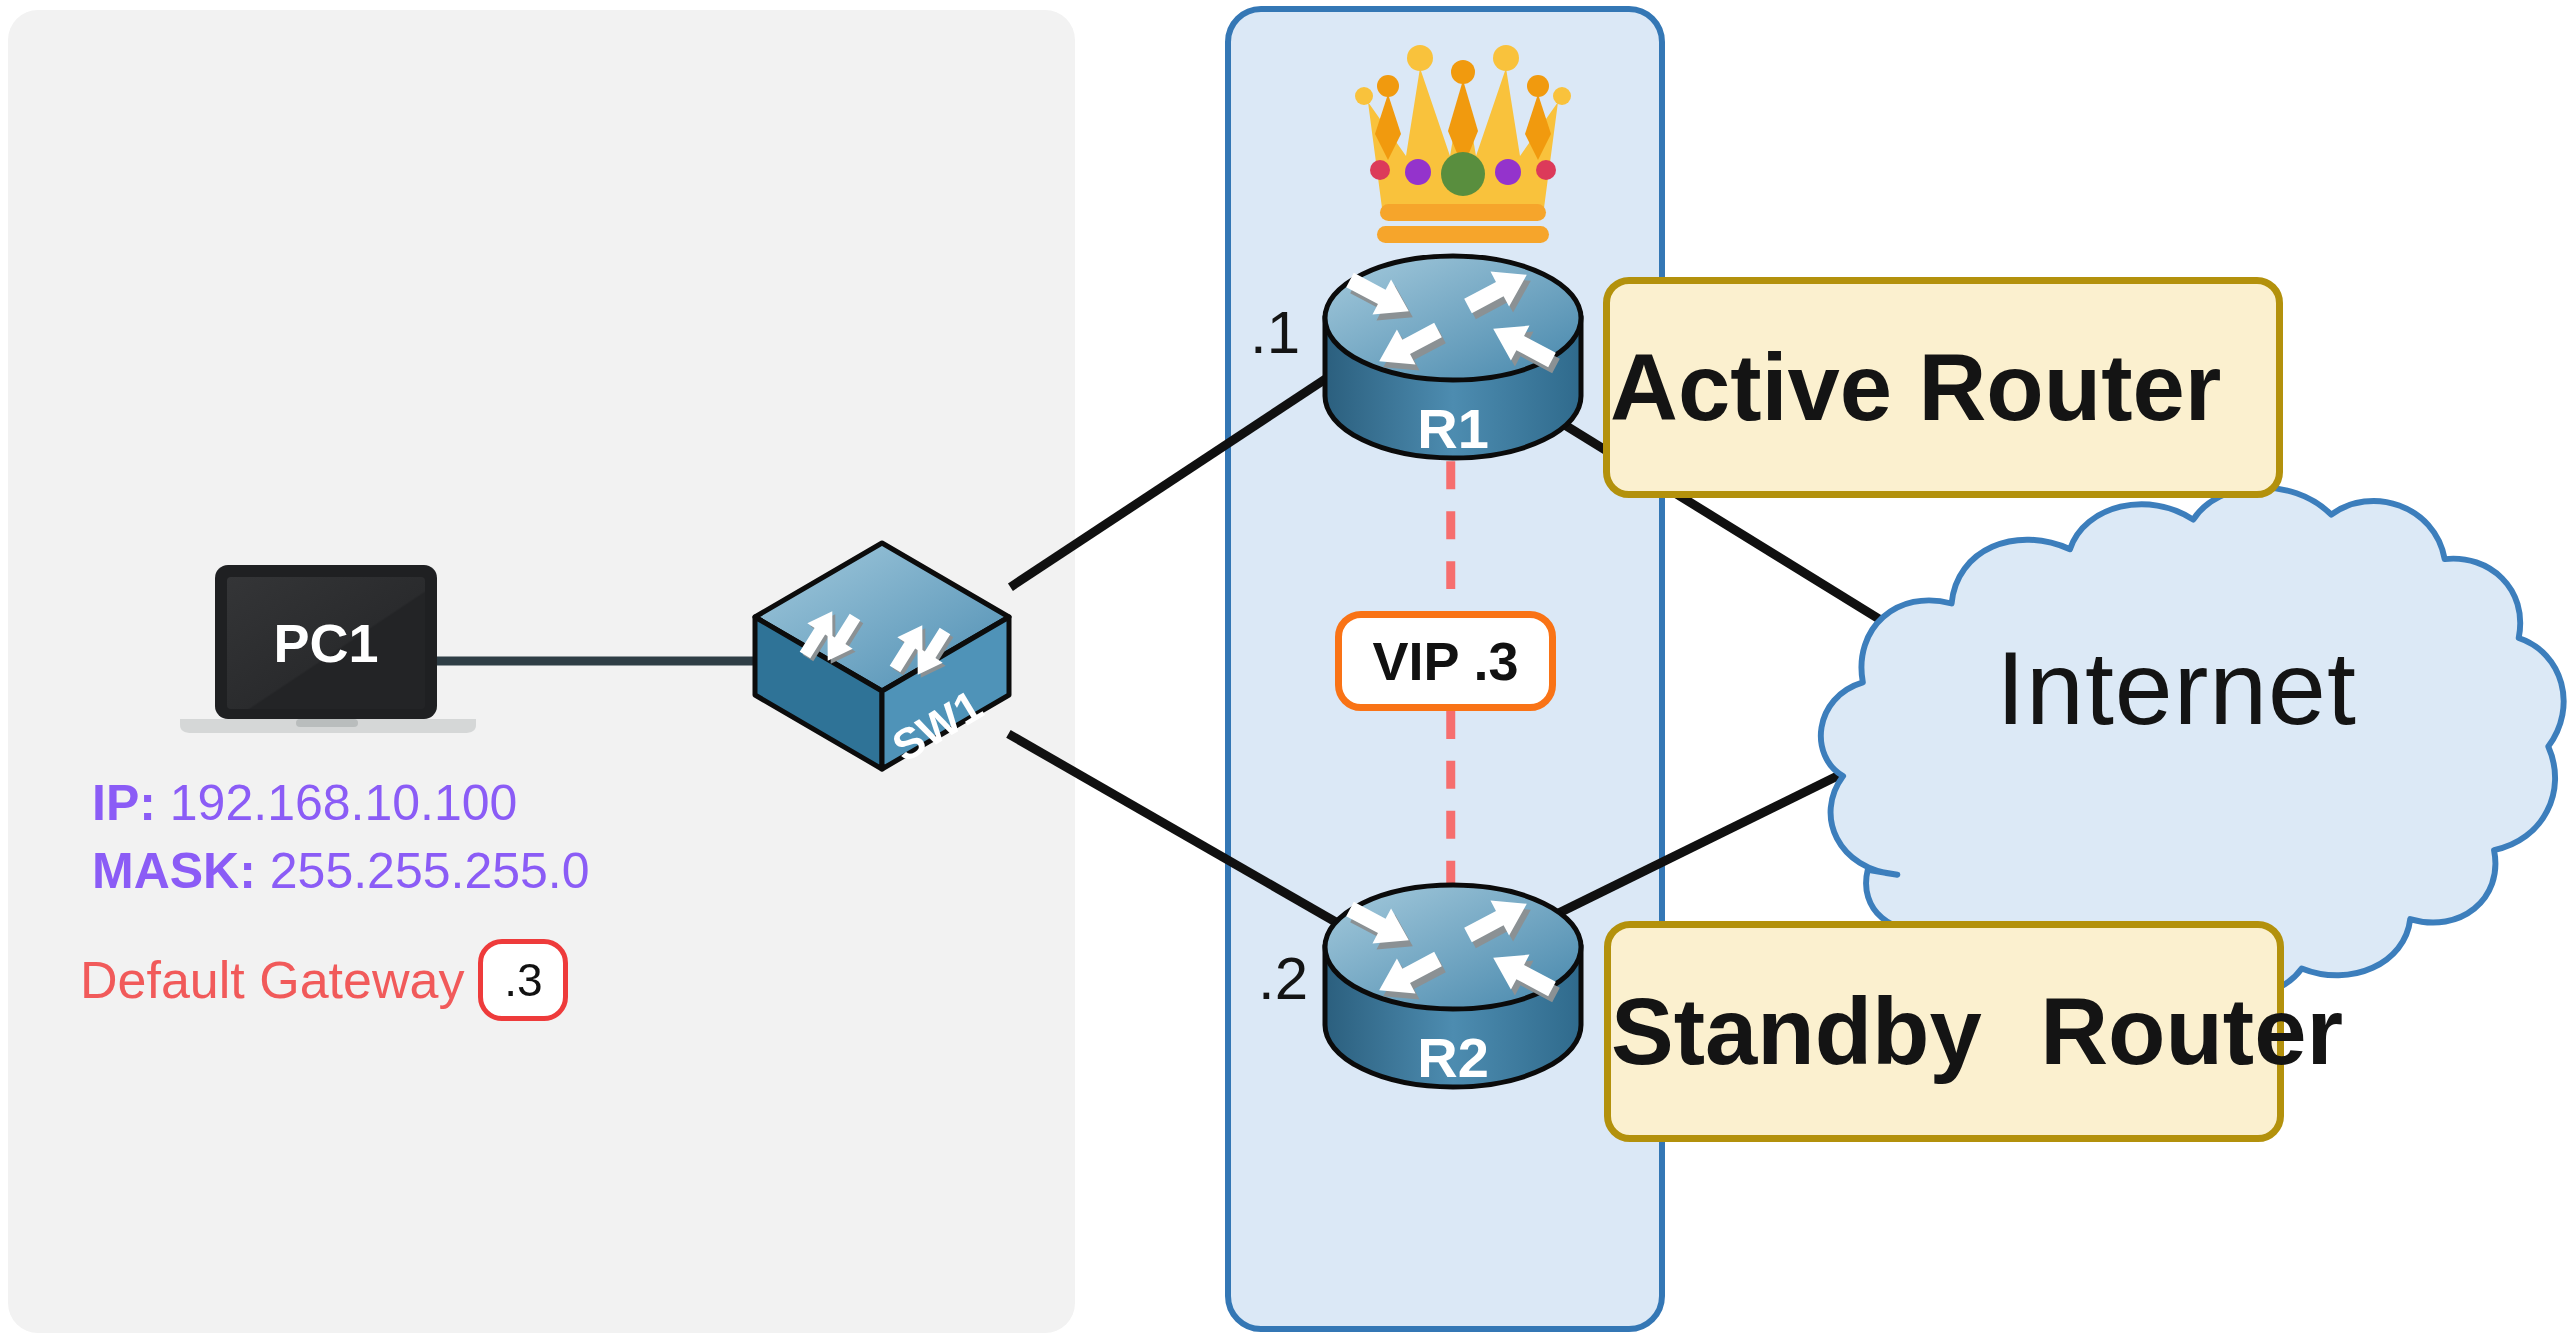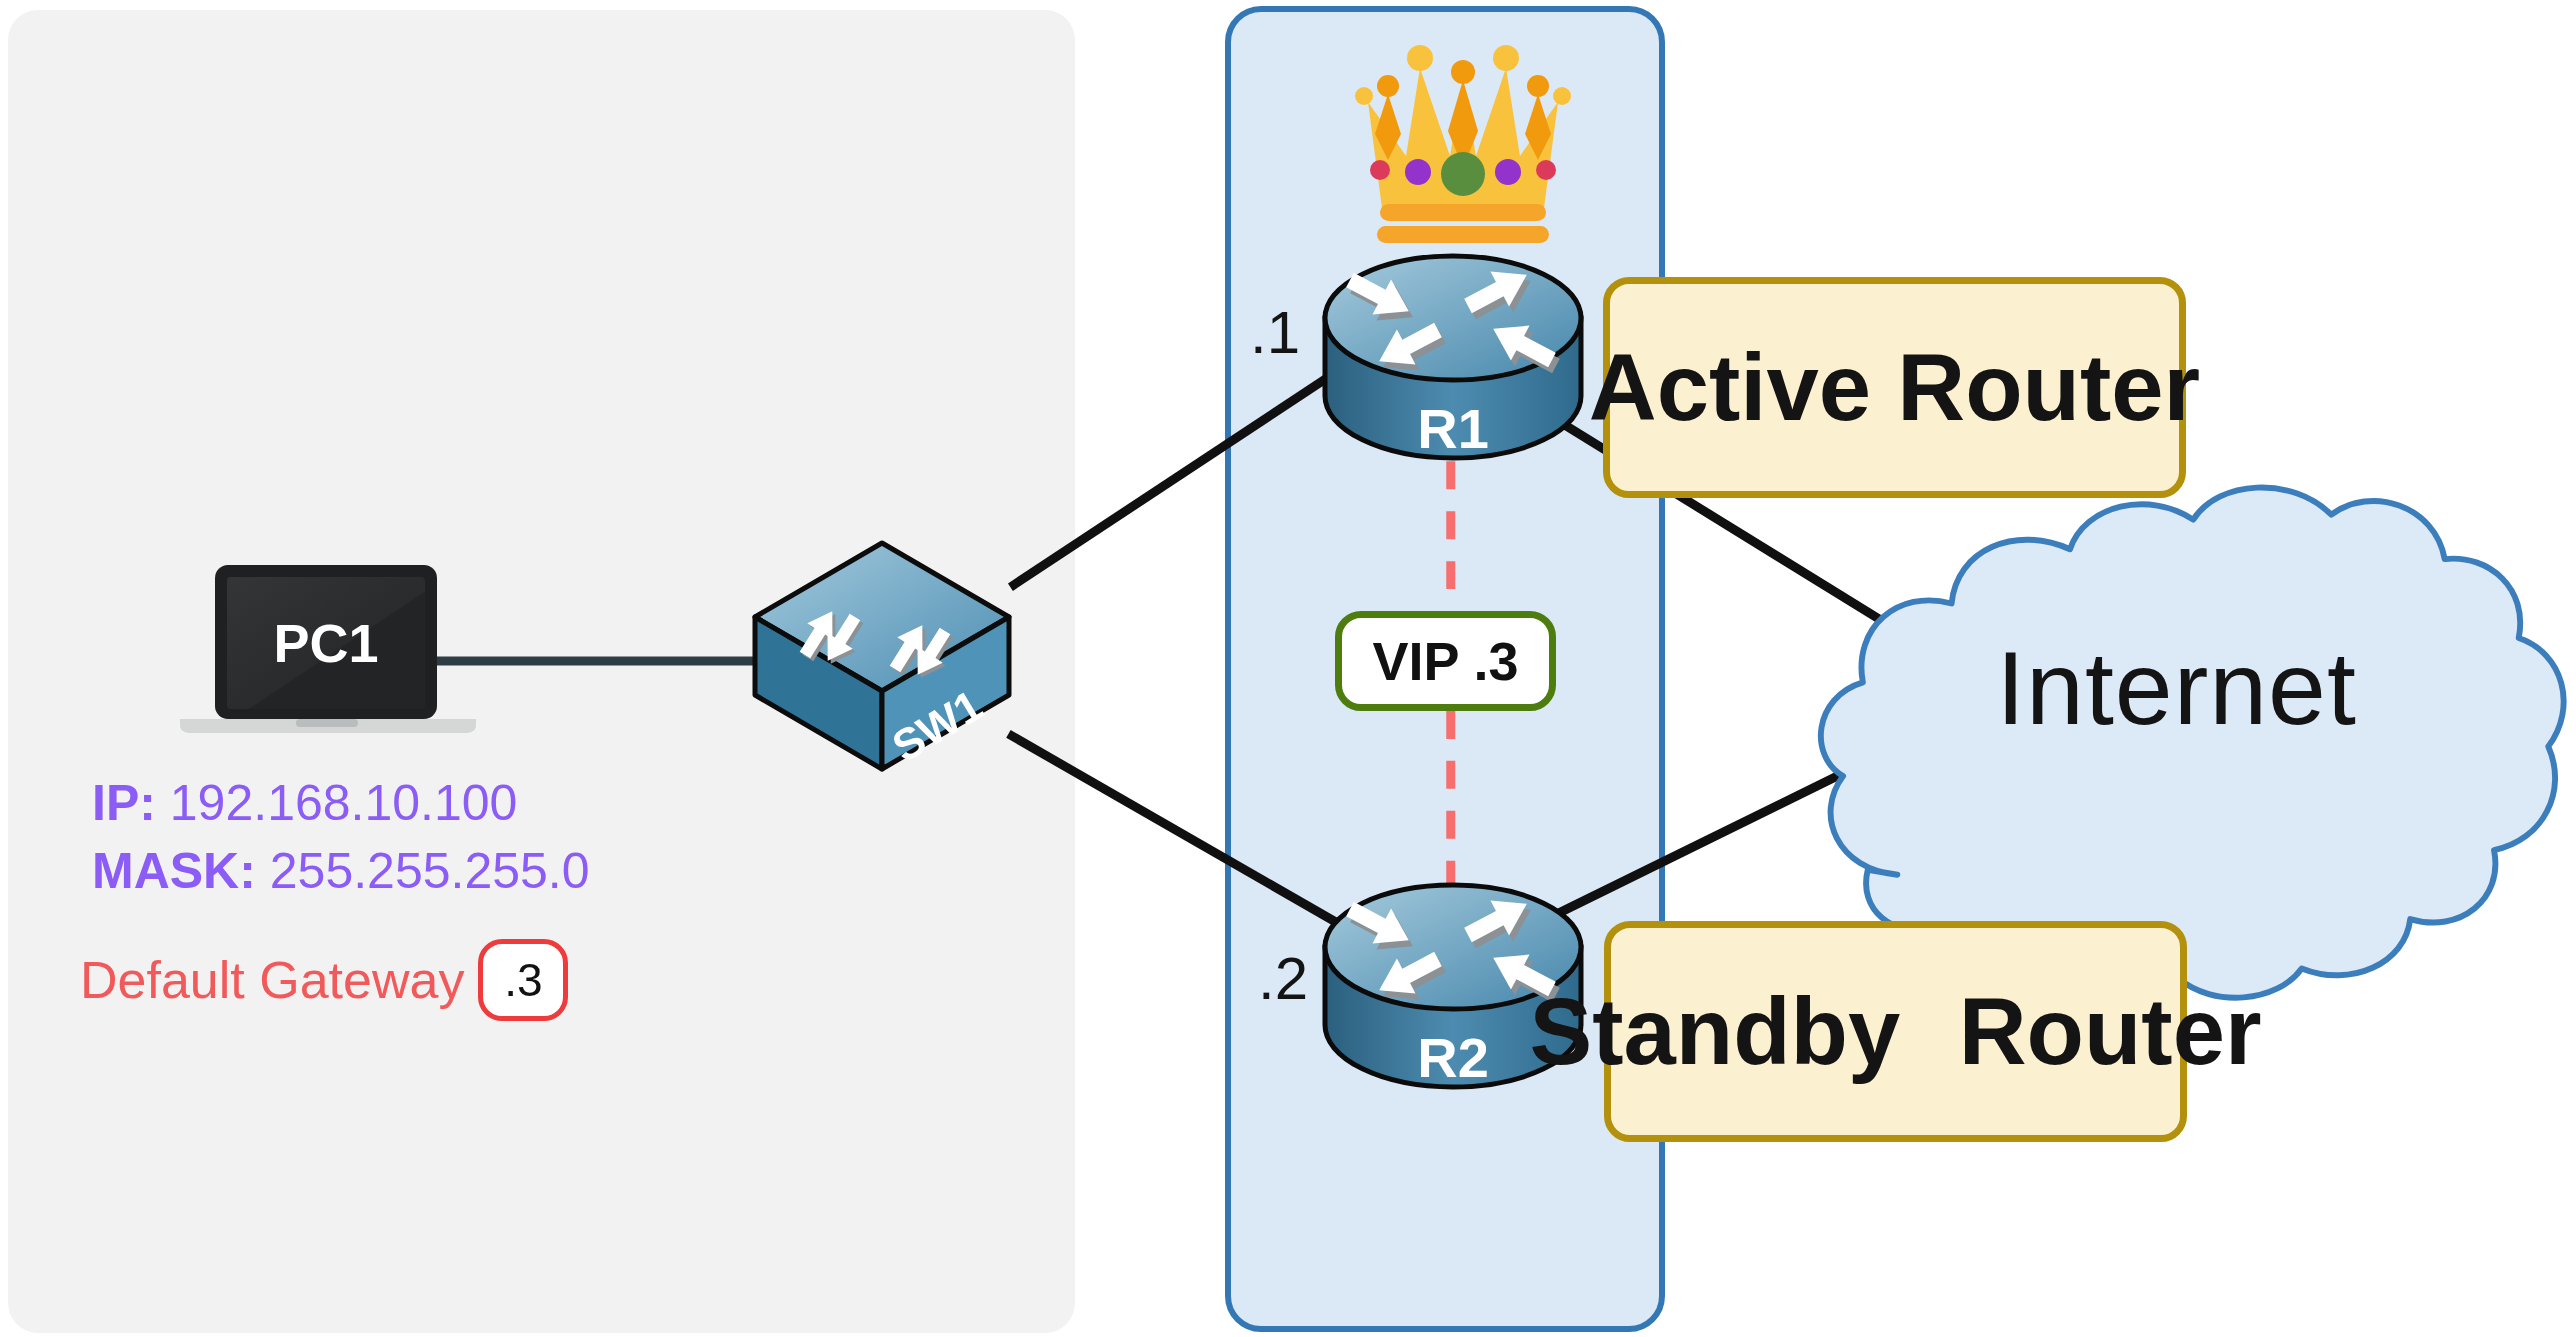--- a/index.html
+++ b/index.html
@@ -10,30 +10,30 @@
   .lan-panel{left:8px;top:10px;width:1067px;height:1323px;background:#f2f2f2;border-radius:30px;}
   .hsrp-panel{left:1225px;top:6px;width:440px;height:1326px;background:#dbe8f6;
               border:6px solid #3477b5;border-radius:36px;box-sizing:border-box;}
 
   svg.wires{left:0;top:0;width:2576px;height:1338px;}
 
   .iface{width:90px;text-align:center;font-size:60px;line-height:1;color:#141414;}
   .iface-r1{left:1230px;top:303px;}
   .iface-r2{left:1238px;top:949px;}
 
-  .role-box{width:583px;height:221px;background:#fbf0cf;border:7px solid #b3910c;border-radius:26px;
-            box-sizing:border-box;display:flex;align-items:center;justify-content:center;
+  .role-box{width:680px;height:221px;background:#fbf0cf;border:7px solid #b3910c;border-radius:26px;
+            box-sizing:border-box;display:flex;align-items:center;
             font-size:94px;color:#141414;white-space:nowrap;}
   .role-box .b{font-weight:700;}
   .role-box .r{font-weight:700;margin-left:0.28em;}
   .role-active{left:1603px;top:277px;}
   .role-standby{left:1604px;top:921px;gap:32px;}
 
   .vip-box{left:1335px;top:611px;width:221px;height:100px;background:#ffffff;
-           border:7px solid #4d7c0f;border-radius:26px;box-sizing:border-box;
+           border:7px solid #f97316;border-radius:26px;box-sizing:border-box;
            display:flex;align-items:center;justify-content:center;
            font-size:54px;font-weight:700;color:#111;}
 
   .pcinfo-line{left:92px;width:699px;font-size:50px;color:#8b5cf6;white-space:nowrap;}
   .pcinfo-line b{font-weight:700;}
   .pc-ip{top:774px;}
   .pc-mask{top:842px;}
   .gw-line{left:80px;top:939px;display:flex;align-items:center;gap:14px;}
   .gw-text{font-size:52px;color:#f15a5a;white-space:nowrap;text-align:center;}
   .gw-box{width:90px;height:82px;background:#ffffff;border:5px solid #ee3b3b;border-radius:24px;

